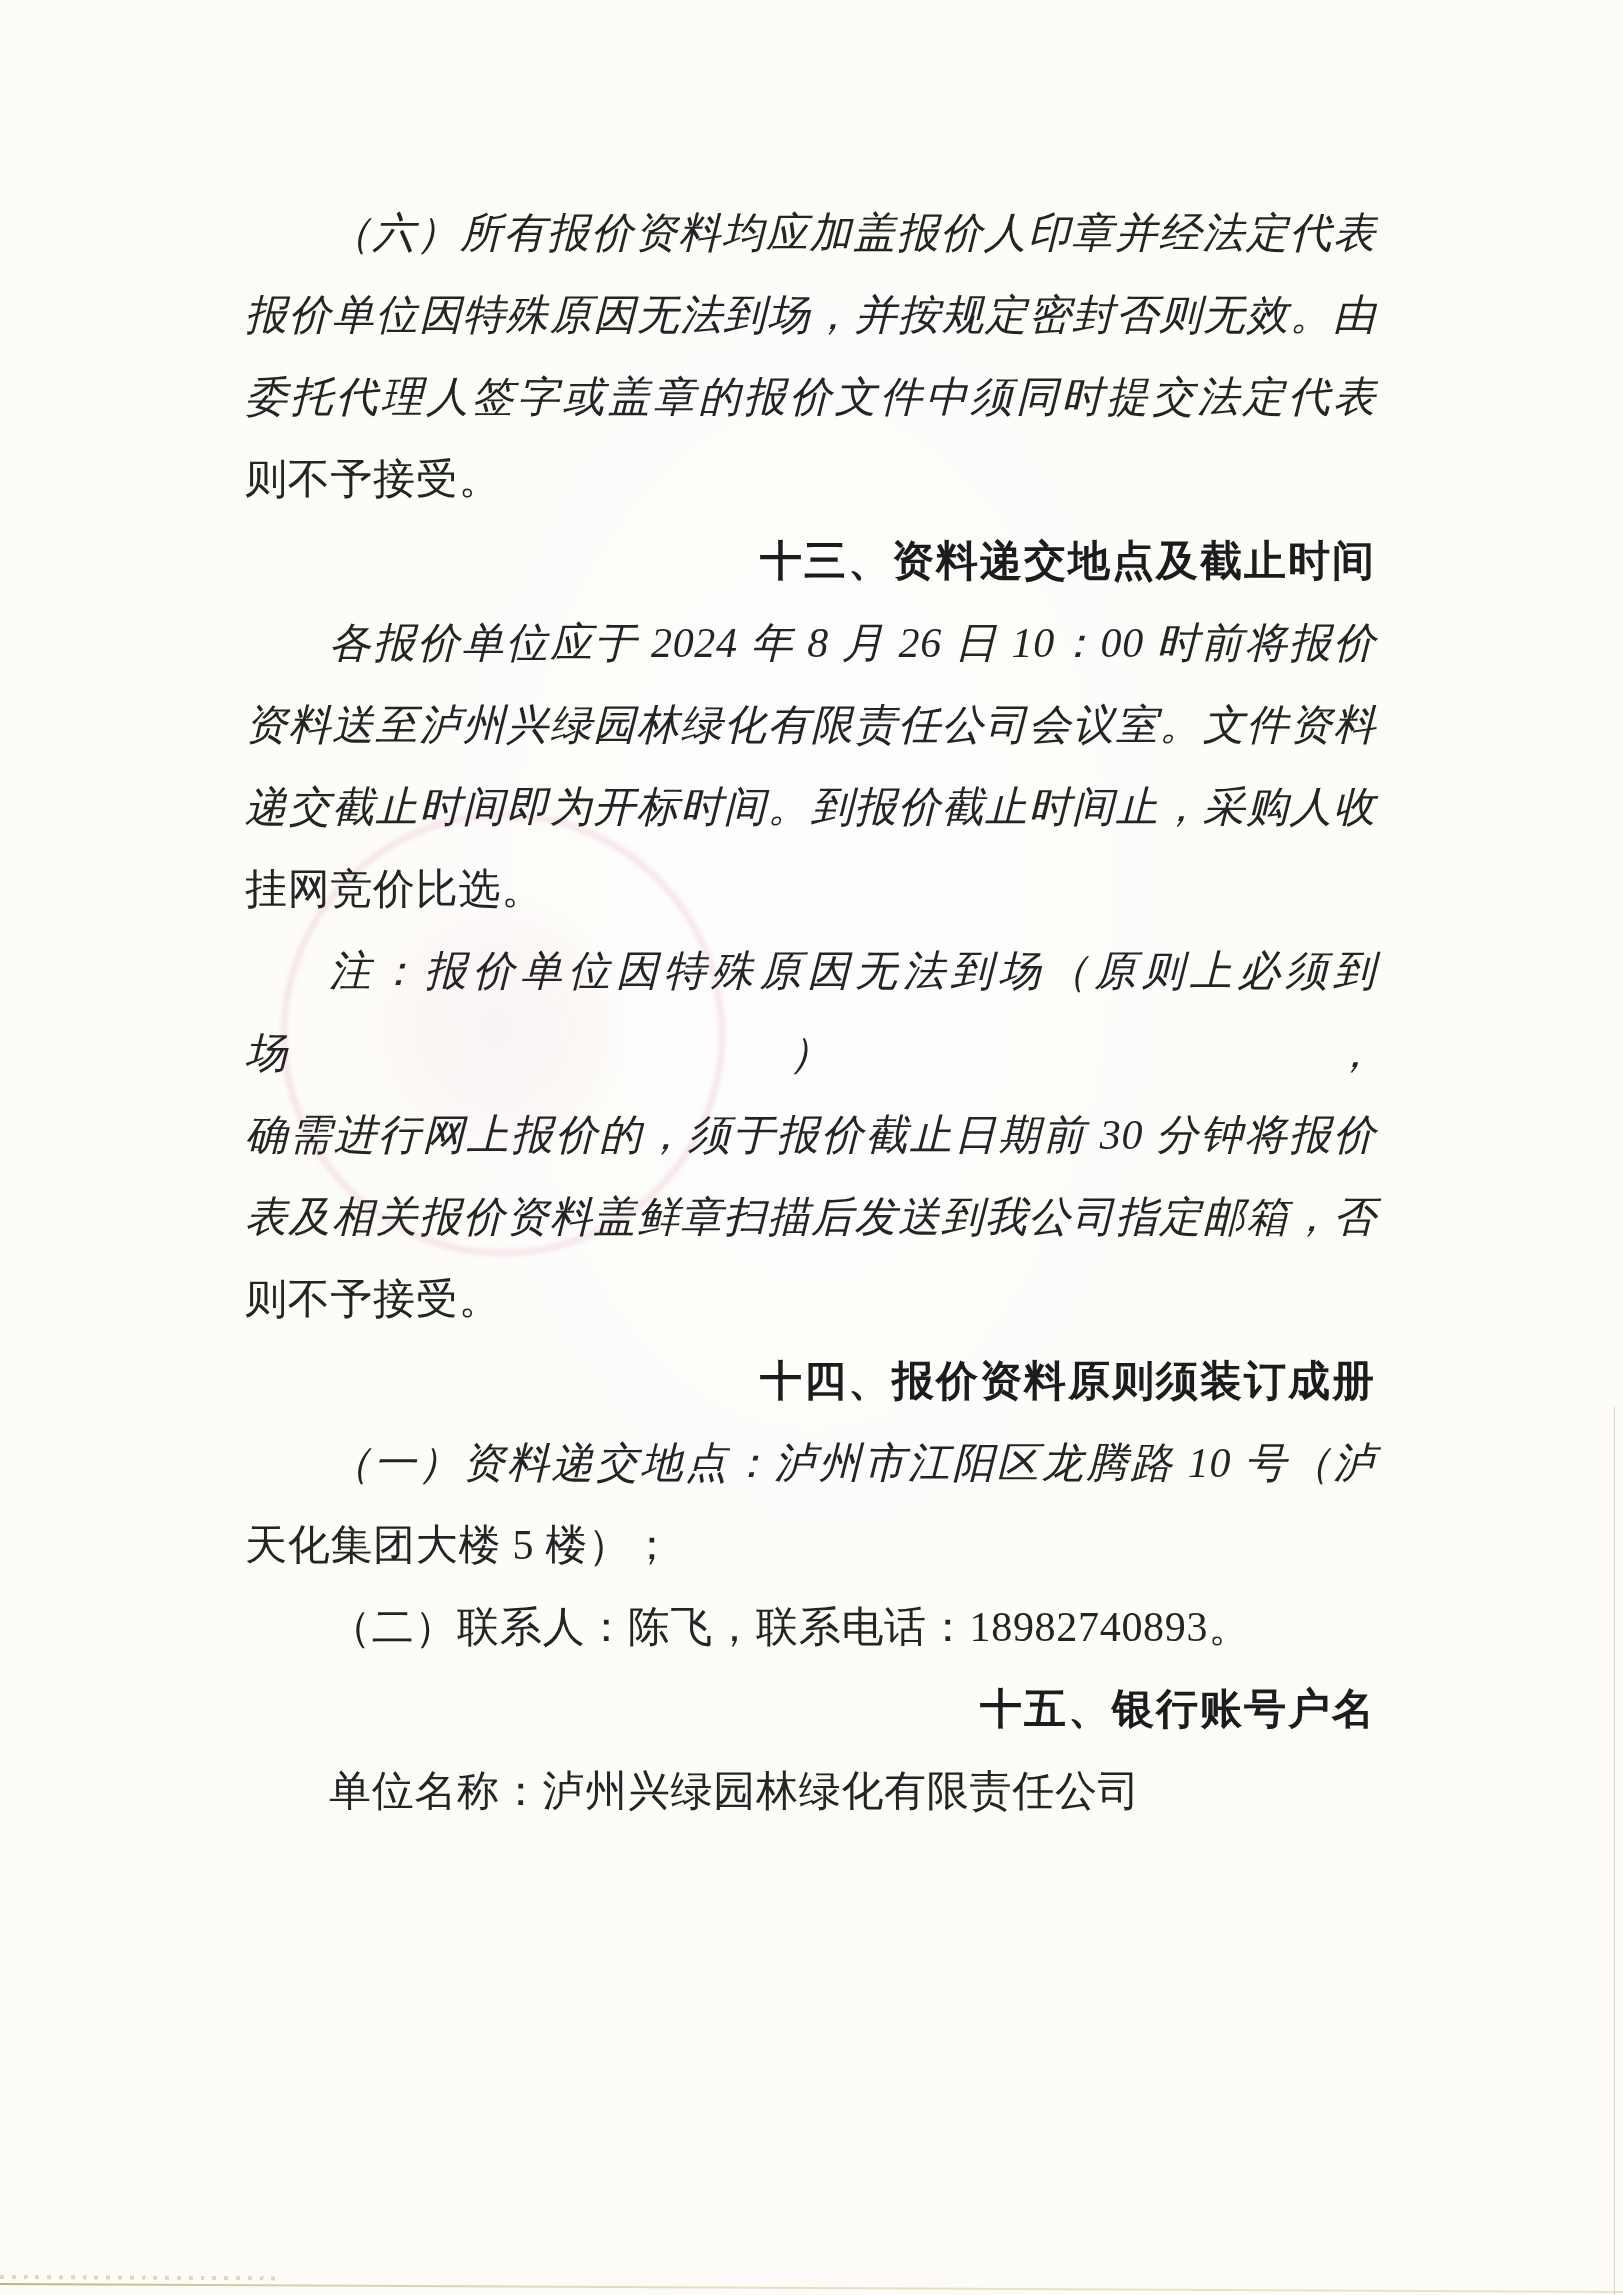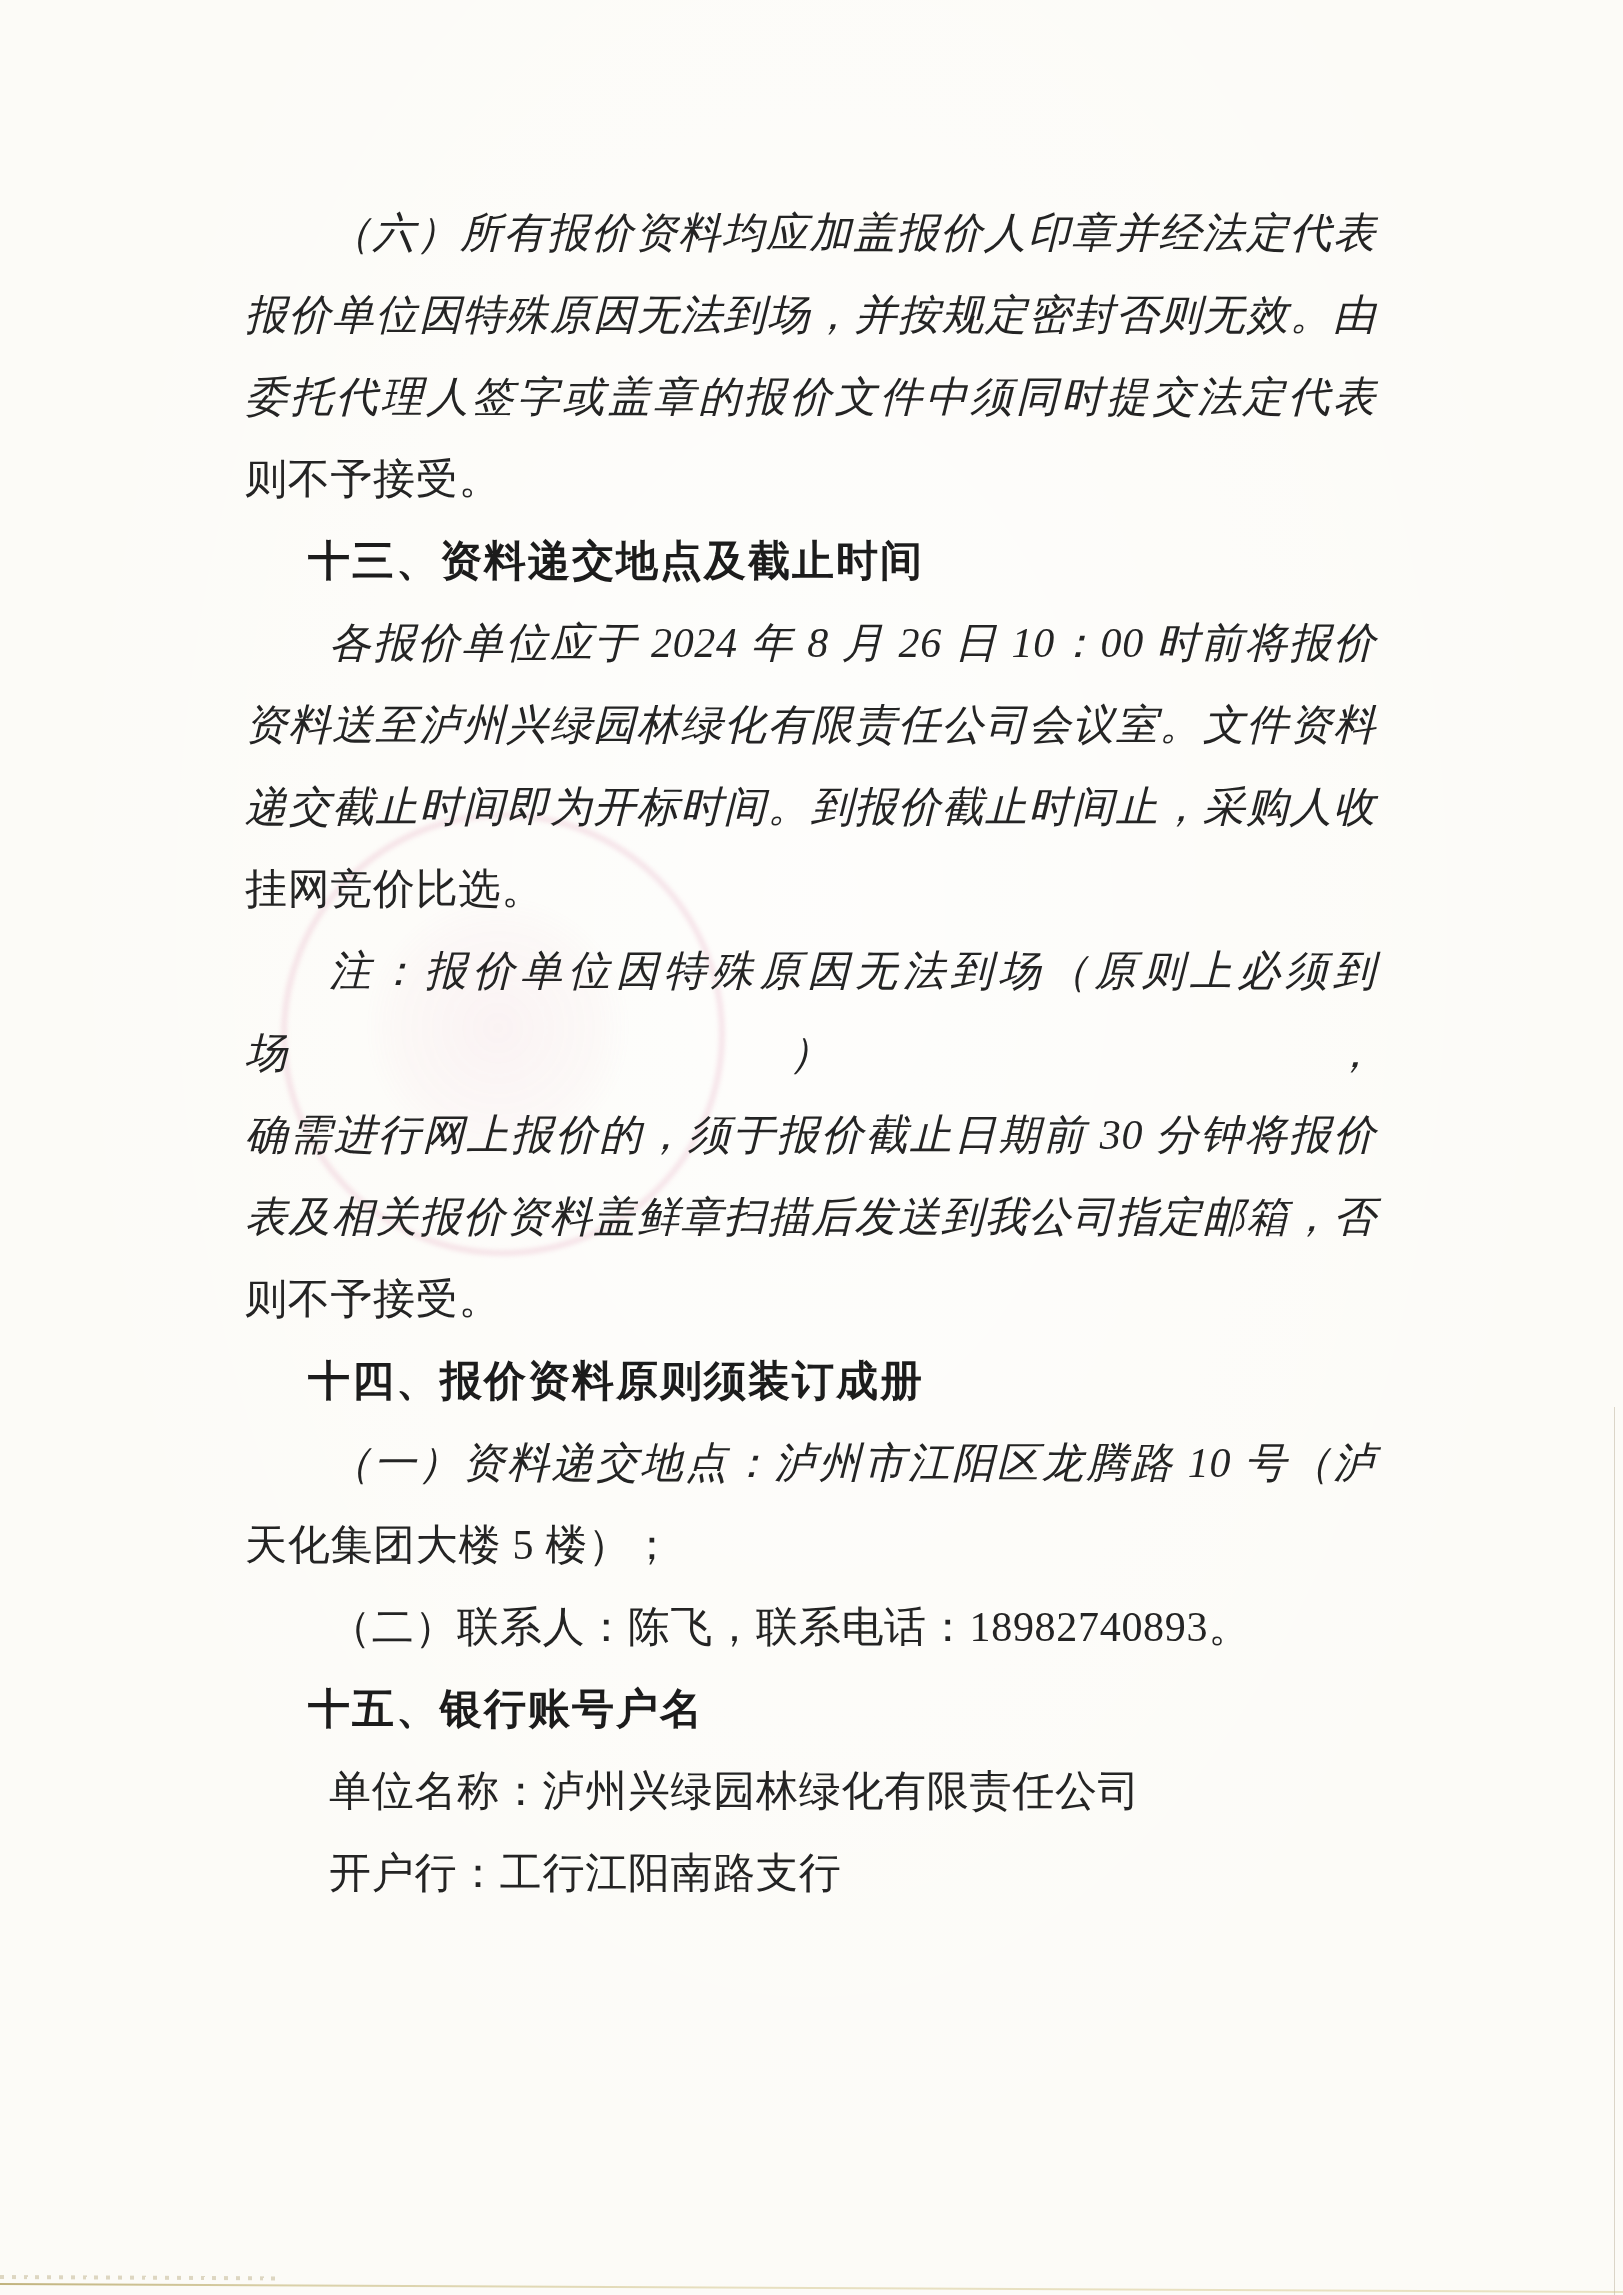--- a/index.html
+++ b/index.html
@@ -32,20 +32,21 @@
     white-space: normal;
     font-style: italic;
   }
   .indent { text-indent: 2em; }
   .heading {
     font-family: Liberation Serif, serif;
     font-weight: 700;
     letter-spacing: 2px;
     text-indent: 1.5em;
     color: #1c1c1c;
+    text-align: right;
   }
   
   .stamp-ring {
     position: absolute;
     left: 281px; top: 812px;
     width: 432px; height: 432px;
     border: 6.5px solid rgba(214, 105, 150, 0.16);
     border-radius: 50%;
     filter: blur(2px);
     pointer-events: none;
@@ -107,20 +108,19 @@
       <div class="line justify indent">注：报价单位因特殊原因无法到场（原则上必须到场），</div>
       <div class="line justify">确需进行网上报价的，须于报价截止日期前 30 分钟将报价</div>
       <div class="line justify">表及相关报价资料盖鲜章扫描后发送到我公司指定邮箱，否</div>
       <div class="line">则不予接受。</div>
       <div class="line heading">十四、报价资料原则须装订成册</div>
       <div class="line justify indent">（一）资料递交地点：泸州市江阳区龙腾路 10 号（泸</div>
       <div class="line">天化集团大楼 5 楼）；</div>
       <div class="line indent">（二）联系人：陈飞，联系电话：18982740893。</div>
       <div class="line heading">十五、银行账号户名</div>
       <div class="line indent">单位名称：泸州兴绿园林绿化有限责任公司</div>
-      <div class="line indent">开户行：工行江阳南路支行</div>
     </div>
 
   <div class="edge-bottom"></div>
   <div class="edge-bottom-speckle"></div>
   <div class="edge-right"></div>
 </div>
 
 
 </body></html>

